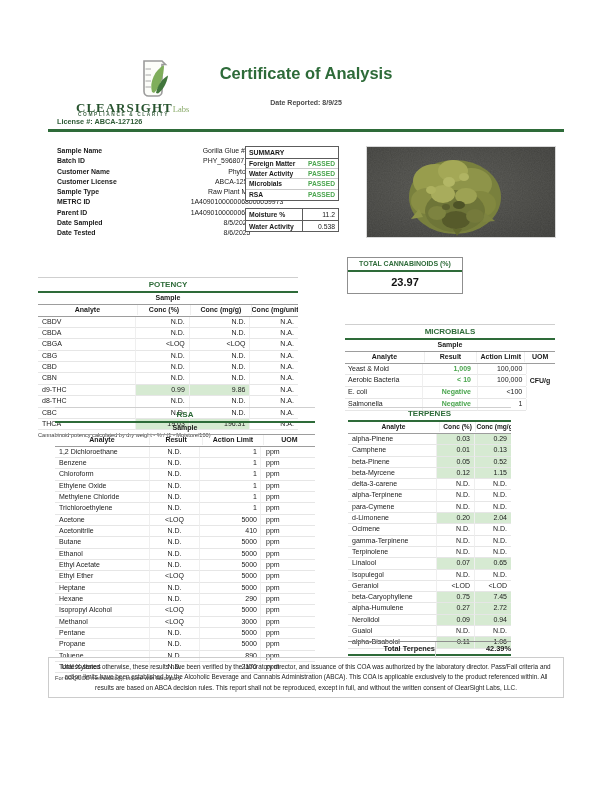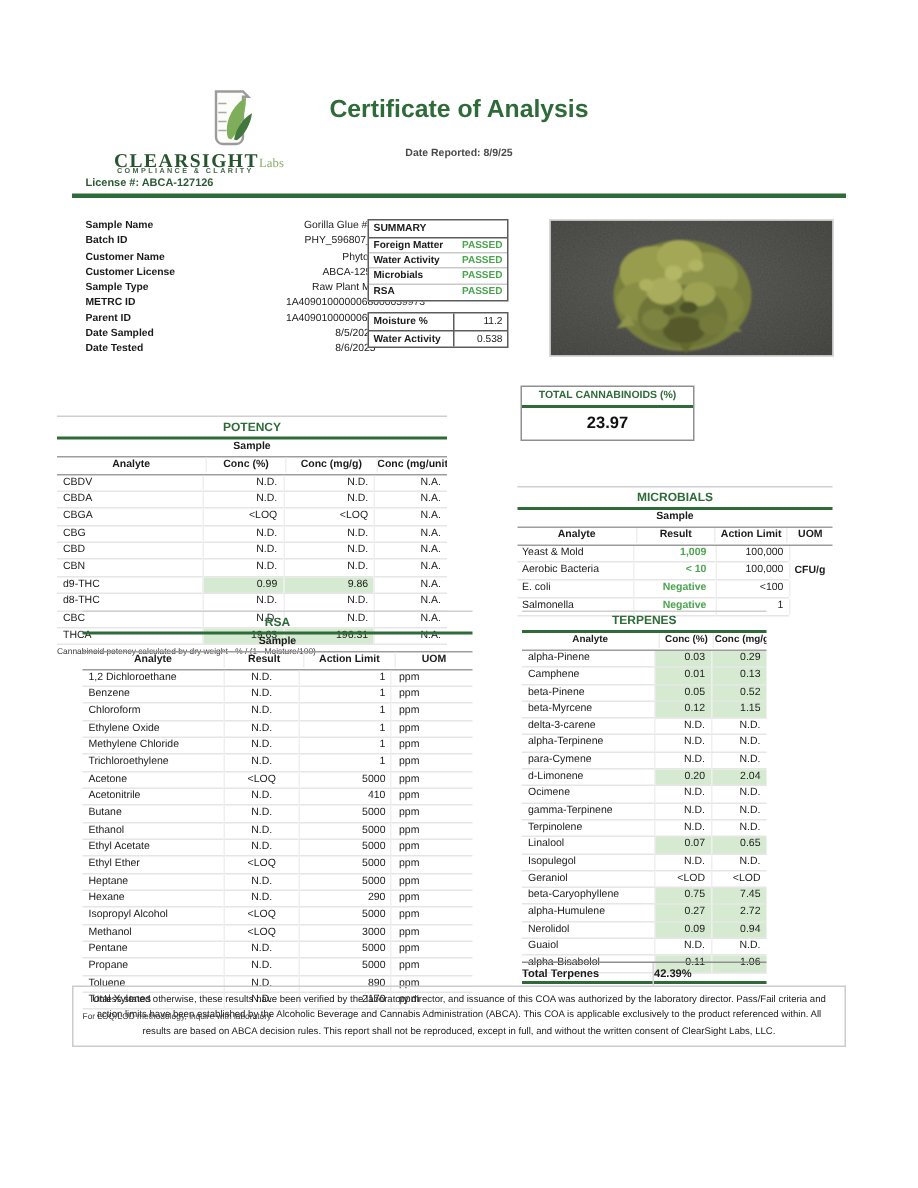--- a/index.html
+++ b/index.html
@@ -101,21 +101,21 @@
   .terpenes .t-title{height:12px;line-height:12px;}
   .terpenes .tbody .td, .terpenes .thead .td{height:10.3px;line-height:10.3px;}
   .terpenes .thead .td{font-size:6.6px;}
   .terpenes .c0{width:92px;padding-left:4px;}
   .terpenes .c1{width:36px;text-align:right;padding-right:4px;}
   .terpenes .c2{width:35px;text-align:right;padding-right:4px;}
 
   .terp-total{left:348px;top:641px;width:163px;height:15px;display:flex;
         border-top:1px solid #8f8f8f;border-bottom:2px solid var(--accent);}
   .terp-total .cell{height:15px;line-height:14px;font-size:7.4px;font-weight:bold;
-        text-align:left;box-sizing:border-box;}
+        text-align:right;box-sizing:border-box;}
   .terp-total .cell:first-child{width:88px;border-right:1px solid #d5d5d5;}
   .terp-total .cell:last-child{width:75px;}
 
   .footer-box{left:48px;top:657px;width:516px;border:1px solid #cccccc;
         padding:4px 12px;font-size:6.4px;line-height:1.6;text-align:center;color:#222;}
 </style>
 </head>
 <body>
 
 <div class="page">

